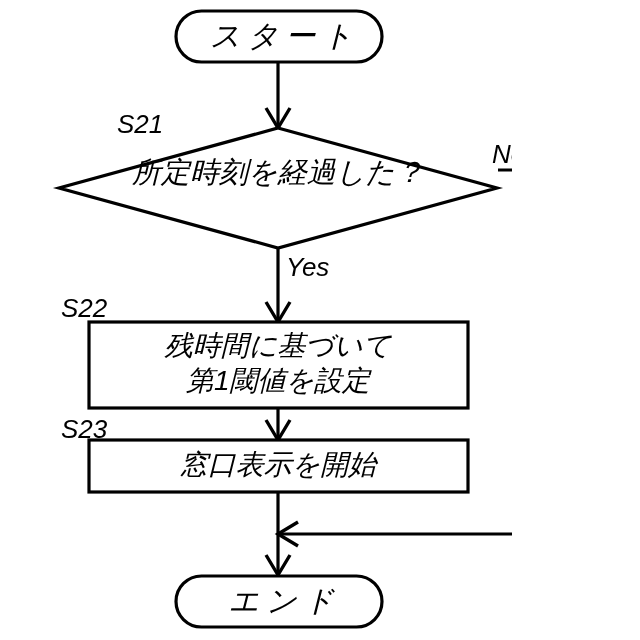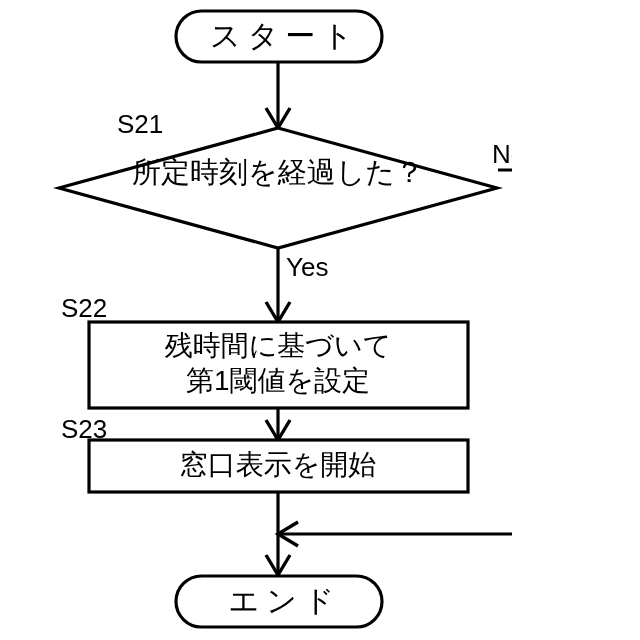--- a/index.html
+++ b/index.html
@@ -7,20 +7,21 @@
     padding: 0;
     background: #ffffff;
   }
   #flowchart-root {
     position: relative;
     width: 512px;
     height: 640px;
     background: #ffffff;
     font-family: "Liberation Sans", "DejaVu Sans", sans-serif;
     overflow: hidden;
+    font-style: italic;
   }
   svg.fc-canvas {
     position: absolute;
     left: 0;
     top: 0;
     width: 640px;
     height: 640px;
   }
   .node-text {
     font-family: "Liberation Sans", "DejaVu Sans", sans-serif;

